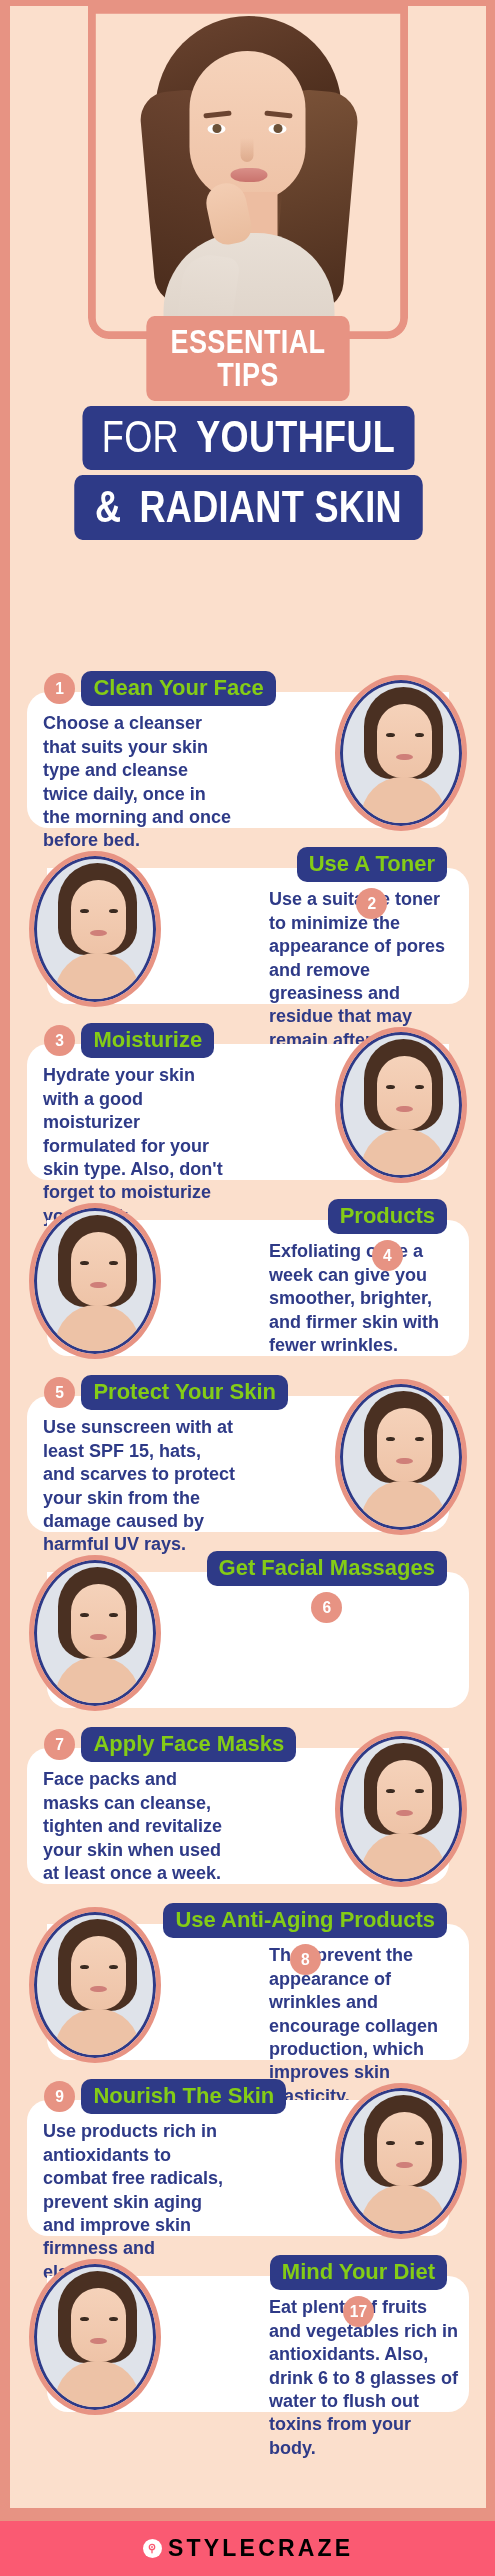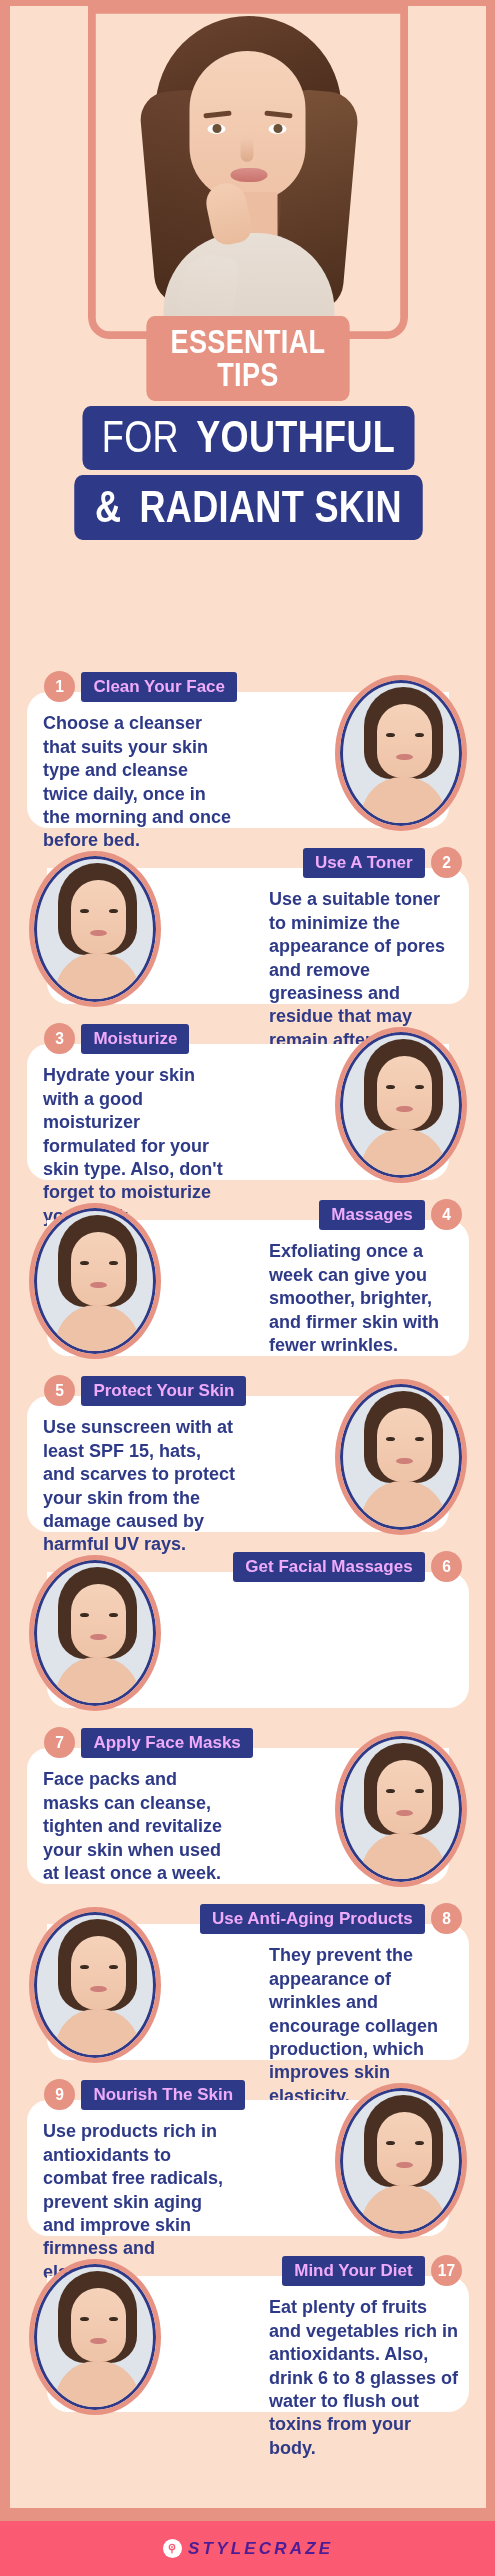--- a/index.html
+++ b/index.html
@@ -153,33 +153,33 @@
     position:absolute; top:31px; height:136px;
     background:#ffffff;
   }
   .tip.left .card  { left:17px;  right:37px; border-radius:21px 0 21px 21px; }
   .tip.right .card { left:37px;  right:17px; border-radius:0 21px 21px 21px; }
   .headrow {
     position:absolute; top:10px; display:flex; align-items:center; gap:6.4px;
     z-index:3;
   }
   .tip.left .headrow  { left:34px; }
-  .tip.right .headrow { right:24px; flex-direction:row; }
+  .tip.right .headrow { right:39px; flex-direction:column; }
   .numbadge {
     width:31px; height:31px; border-radius:50%;
     background:#e79383; color:#ffffff;
     display:flex; align-items:center; justify-content:center;
     font-size:15.6px; font-weight:700;
     flex:0 0 auto;
   }
   .titlepill {
-    background:#2e3a87; color:#f0abfc;
-    border-radius:3px;
+    background:#2e3a87; color:#84cc16;
+    border-radius:10px;
     padding:5.7px 12px 7px;
-    font-size:17px; font-weight:700; line-height:1;
+    font-size:22px; font-weight:700; line-height:1;
     white-space:nowrap;
   }
   .body {
     position:absolute; top:51px;
     color:#2e3a87; font-size:18px; line-height:1.30;
     font-weight:600;
     width:193px;
   }
   .tip.left .body  { left:33px; }
   .tip.right .body { right:24px; }
@@ -218,21 +218,21 @@
     position:absolute; left:0; right:0; bottom:0; height:55px;
     background:#fa5a72;
     display:flex; align-items:center; justify-content:center; gap:6.4px;
   }
   .sc-logo {
     width:19px; height:19px; border-radius:50%; background:#ffffff;
     display:flex; align-items:center; justify-content:center;
   }
   .sc-logo svg { display:block; }
   .sc-name {
-    color:#4c1d95; font-size:17px; font-weight:600; letter-spacing:3.2px;font-style:italic;
+    color:#000000; font-size:23px; font-weight:600; letter-spacing:3.2px;
   }
 </style>
 </head>
 <body>
 
 <div id="page">
   <div id="inner">
 
     <div class="hero">
       <div class="hero-photo">
@@ -330,21 +330,21 @@
               <div class="m-eye l"></div>
               <div class="m-eye r"></div>
               <div class="m-lip"></div>
               <div class="m-body"></div>
             </div>
           </div>
         </div>
         <div class="tip right">
           <div class="card"></div>
           <div class="headrow">
-            <span class="titlepill">Massages</span>
+            <span class="titlepill">Products</span>
             <span class="numbadge">4</span>
           </div>
           <p class="body">Exfoliating once a week can give you smoother, brighter, and firmer skin with fewer wrinkles.</p>
           <div class="photo">
             <div class="mini">
               <div class="m-bg"></div>
               <div class="m-hair"></div>
               <div class="m-face"></div>
               <div class="m-eye l"></div>
               <div class="m-eye r"></div>

